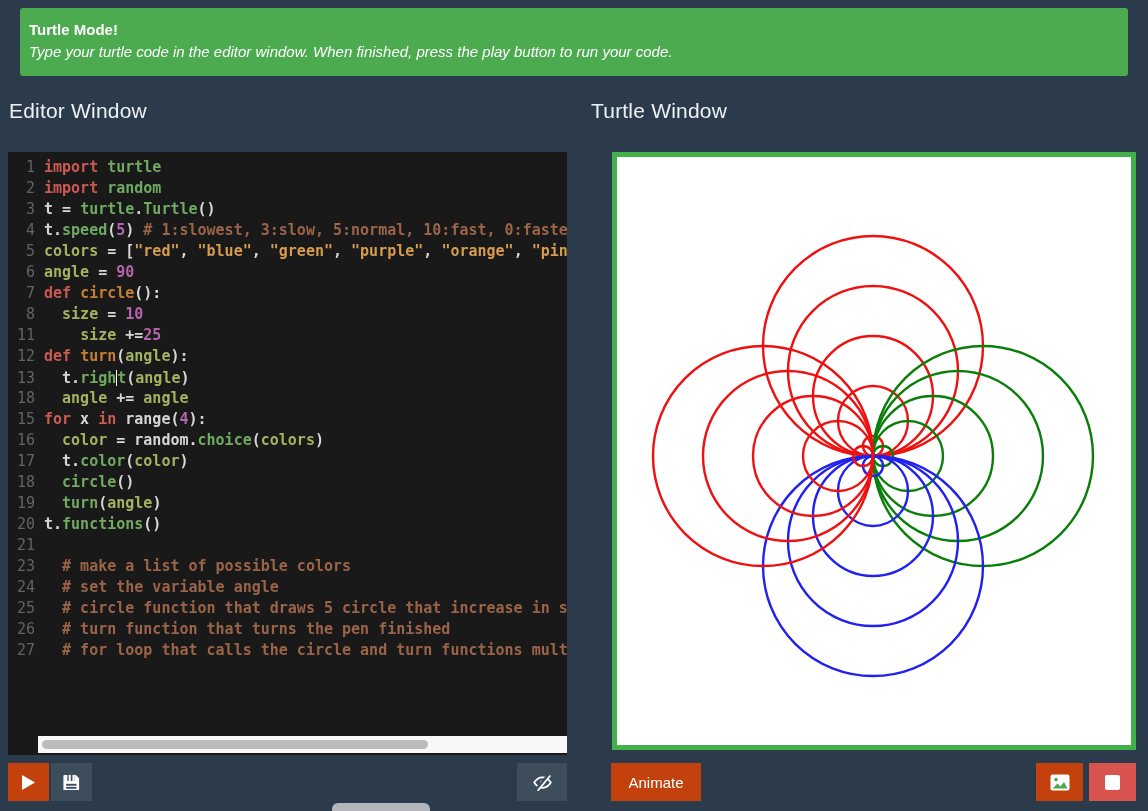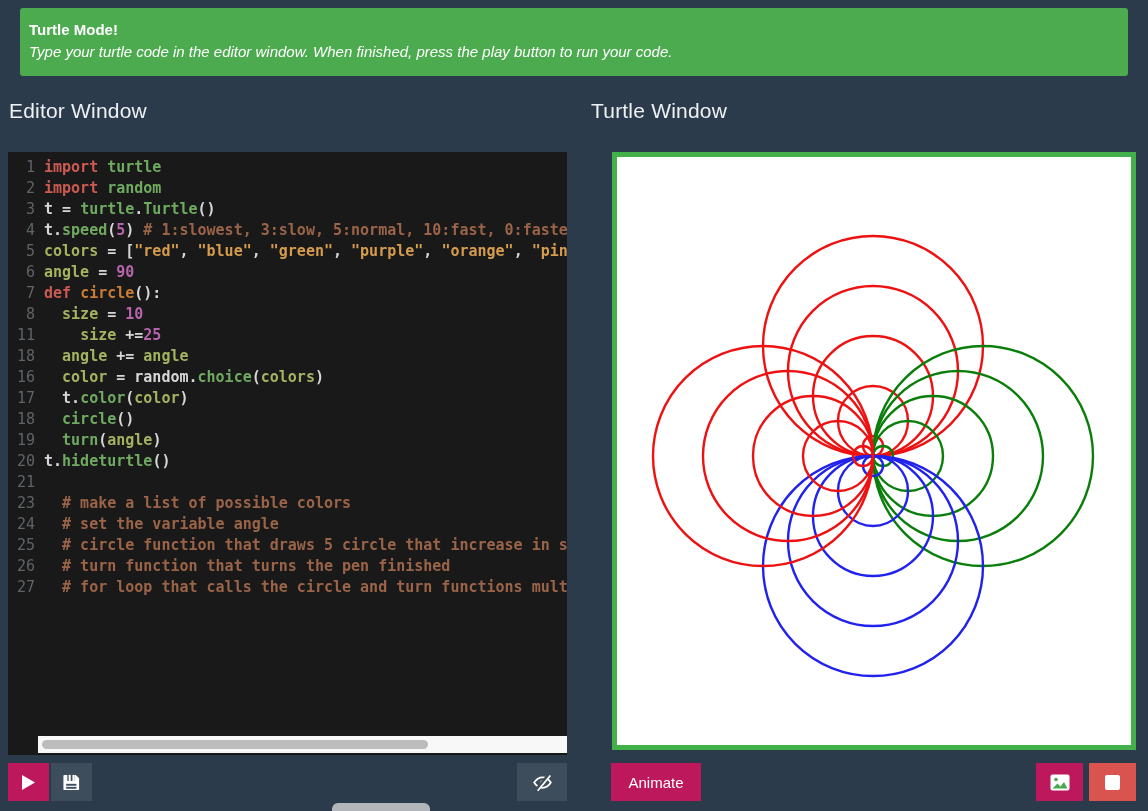--- a/index.html
+++ b/index.html
@@ -49,21 +49,21 @@
   
   .turtle-frame{
     position:absolute;left:612px;top:152px;width:524px;height:598px;
     box-sizing:border-box;border:5px solid #43b149;background:#ffffff;
   }
   
   .btn{
     position:absolute;top:763px;height:38px;border:none;cursor:pointer;
     display:flex;align-items:center;justify-content:center;padding:0;
   }
-  .btn-green{background:#be185d;}
+  .btn-green{background:#c2410c;}
   .btn-dark{background:#3e4d5c;}
   .btn-red{background:#d9534f;}
   #play-btn{left:8px;width:41px;}
   #save-btn{left:51px;width:41px;}
   #eye-btn{left:517px;width:50px;}
   #animate-btn{left:611px;width:90px;color:#ffffff;font-size:15px;font-family:"Liberation Sans",sans-serif;}
   #image-btn{left:1036px;width:47px;}
   #stop-btn{left:1089px;width:47px;}
   .stop-square{width:15px;height:15px;background:#ffffff;border-radius:2px;}
   
@@ -87,26 +87,29 @@
   <div id="code-lines">
       <div class="cl"><span class="ln">1</span><span class="code"><span class="tk-kw">import</span><span class="tk-pl"> </span><span class="tk-me">turtle</span></span></div>
       <div class="cl"><span class="ln">2</span><span class="code"><span class="tk-kw">import</span><span class="tk-pl"> </span><span class="tk-me">random</span></span></div>
       <div class="cl"><span class="ln">3</span><span class="code"><span class="tk-pl">t = </span><span class="tk-me">turtle</span><span class="tk-pl">.</span><span class="tk-me">Turtle</span><span class="tk-pl">()</span></span></div>
       <div class="cl"><span class="ln">4</span><span class="code"><span class="tk-pl">t.</span><span class="tk-me">speed</span><span class="tk-pl">(</span><span class="tk-nu">5</span><span class="tk-pl">) </span><span class="tk-co"># 1:slowest, 3:slow, 5:normal, 10:fast, 0:fastest</span></span></div>
       <div class="cl"><span class="ln">5</span><span class="code"><span class="tk-va">colors</span><span class="tk-pl"> = [</span><span class="tk-st">"red"</span><span class="tk-pl">, </span><span class="tk-st">"blue"</span><span class="tk-pl">, </span><span class="tk-st">"green"</span><span class="tk-pl">, </span><span class="tk-st">"purple"</span><span class="tk-pl">, </span><span class="tk-st">"orange"</span><span class="tk-pl">, </span><span class="tk-st">"pink"</span></span></div>
       <div class="cl"><span class="ln">6</span><span class="code"><span class="tk-va">angle</span><span class="tk-pl"> = </span><span class="tk-nu">90</span></span></div>
       <div class="cl"><span class="ln">7</span><span class="code"><span class="tk-kw">def</span><span class="tk-pl"> </span><span class="tk-fn">circle</span><span class="tk-pl">():</span></span></div>
       <div class="cl"><span class="ln">8</span><span class="code"><span class="tk-pl">  </span><span class="tk-va">size</span><span class="tk-pl"> = </span><span class="tk-nu">10</span></span></div>
       <div class="cl"><span class="ln">11</span><span class="code"><span class="tk-pl">    </span><span class="tk-va">size</span><span class="tk-pl"> +=</span><span class="tk-nu">25</span></span></div>
+      <div class="cl"><span class="ln">12</span><span class="code"><span class="tk-kw">def</span><span class="tk-pl"> </span><span class="tk-fn">turn</span><span class="tk-pl">(</span><span class="tk-va">angle</span><span class="tk-pl">):</span></span></div>
+      <div class="cl"><span class="ln">13</span><span class="code"><span class="tk-pl">  t.</span><span class="tk-me">righ</span><span class="tk-caret"></span><span class="tk-me">t</span><span class="tk-pl">(</span><span class="tk-va">angle</span><span class="tk-pl">)</span></span></div>
       <div class="cl"><span class="ln">18</span><span class="code"><span class="tk-pl">  </span><span class="tk-va">angle</span><span class="tk-pl"> += </span><span class="tk-va">angle</span></span></div>
+      <div class="cl"><span class="ln">15</span><span class="code"><span class="tk-kw">for</span><span class="tk-pl"> x </span><span class="tk-kw">in</span><span class="tk-pl"> range(</span><span class="tk-nu">4</span><span class="tk-pl">):</span></span></div>
       <div class="cl"><span class="ln">16</span><span class="code"><span class="tk-pl">  </span><span class="tk-va">color</span><span class="tk-pl"> = random.</span><span class="tk-me">choice</span><span class="tk-pl">(</span><span class="tk-va">colors</span><span class="tk-pl">)</span></span></div>
       <div class="cl"><span class="ln">17</span><span class="code"><span class="tk-pl">  t.</span><span class="tk-me">color</span><span class="tk-pl">(</span><span class="tk-va">color</span><span class="tk-pl">)</span></span></div>
       <div class="cl"><span class="ln">18</span><span class="code"><span class="tk-pl">  </span><span class="tk-me">circle</span><span class="tk-pl">()</span></span></div>
       <div class="cl"><span class="ln">19</span><span class="code"><span class="tk-pl">  </span><span class="tk-me">turn</span><span class="tk-pl">(</span><span class="tk-va">angle</span><span class="tk-pl">)</span></span></div>
-      <div class="cl"><span class="ln">20</span><span class="code"><span class="tk-pl">t.</span><span class="tk-me">hideturtle</span><span class="tk-pl">()</span></span></div>
+      <div class="cl"><span class="ln">20</span><span class="code"><span class="tk-pl">t.</span><span class="tk-me">functions</span><span class="tk-pl">()</span></span></div>
       <div class="cl"><span class="ln">21</span><span class="code"></span></div>
       <div class="cl"><span class="ln">23</span><span class="code"><span class="tk-co">  # make a list of possible colors</span></span></div>
       <div class="cl"><span class="ln">24</span><span class="code"><span class="tk-co">  # set the variable angle</span></span></div>
       <div class="cl"><span class="ln">25</span><span class="code"><span class="tk-co">  # circle function that draws 5 circle that increase in size</span></span></div>
       <div class="cl"><span class="ln">26</span><span class="code"><span class="tk-co">  # turn function that turns the pen finished</span></span></div>
       <div class="cl"><span class="ln">27</span><span class="code"><span class="tk-co">  # for loop that calls the circle and turn functions multiple times</span></span></div>
     </div>
   <div class="hscroll">
     <div id="hthumb" class="hthumb" style="width: 73%;"></div>
   </div>

